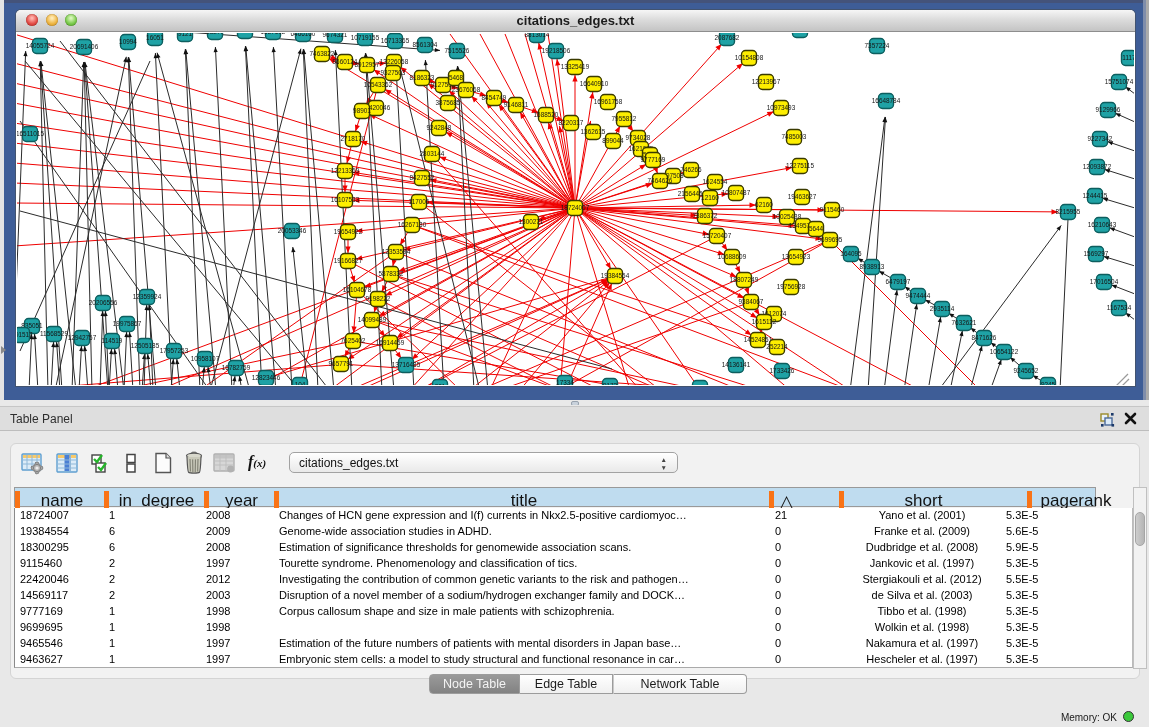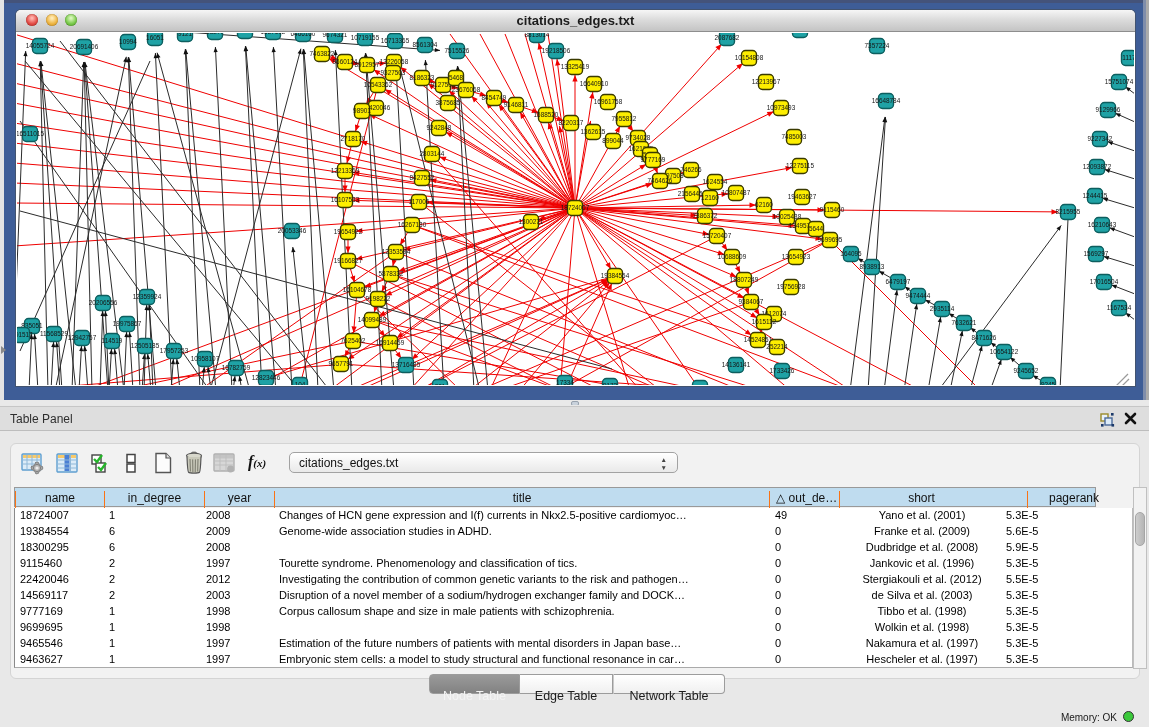--- a/index.html
+++ b/index.html
@@ -20,38 +20,38 @@
 #graphwrap { position:absolute; left:1px; top:23px; width:1117px; height:352px; background:#fff; overflow:hidden; }
 #tablepanel { position:absolute; left:0; top:405px; width:1149px; height:322px; background:#e8e8e8; }
 #tpbar { position:absolute; left:0; top:1px; width:1149px; height:25px; background:#dedede; border-top:1px solid #c6c6c6; border-bottom:1px solid #bdbdbd; }
 #tpbar .cap { position:absolute; left:10px; top:5px; font-size:12px; color:#2e2e2e; }
 #panelbox { position:absolute; left:10px; top:38px; width:1130px; height:236px; background:#f2f2f2; border:1px solid #d4d4d4; border-radius:6px; }
 .tbicon { position:absolute; top:46px; }
 #combo { position:absolute; left:289px; top:47px; width:389px; height:21px; background:linear-gradient(#ffffff,#e9e9e9); border:1px solid #a2a2a2; border-radius:5px; }
 #combo .txt { position:absolute; left:9px; top:3px; font-size:12px; color:#111; }
 #combo .arr { position:absolute; right:10px; top:2.5px; font-size:6.5px; color:#444; line-height:8px; letter-spacing:0; }
 #tablehead { position:absolute; left:14px; top:82px; width:1082px; height:20px; background:#bfdcef; border:1px solid #999; }
-#tablehead span { position:absolute; top:3px; font-size:12px; color:#111; text-align:center; border-left:1px solid #f97316; height:20px; }
+#tablehead span { position:absolute; top:3px; font-size:17px; color:#111; text-align:center; border-left:5px solid #f97316; height:20px; }
 #tablebody { position:absolute; left:14px; top:103px; width:1119px; height:160px; border-bottom:1px solid #aaa; background:#fff; border-left:1px solid #8a8a8a; border-right:1px solid #bbb; overflow:hidden; }
 .trow { position:absolute; left:0; width:1082px; height:16px; font-size:11px; color:#000; }
 .trow span { position:absolute; top:1px; white-space:nowrap; overflow:hidden; }
 .c0 { left:5px; width:85px; }
 .c1 { left:94px; width:95px; }
 .c2 { left:191px; width:75px; }
 .c3 { left:264px; width:492px; }
 .c4 { left:760px; width:65px; }
 .c5 { left:825px; width:164px; text-align:center; }
 .c6 { left:991px; width:90px; }
 #vscroll { position:absolute; left:1133px; top:82px; width:14px; height:182px; background:#f2f2f2; border:1px solid #c0c0c0; }
 #vthumb { position:absolute; left:1px; top:24px; width:10px; height:34px; background:linear-gradient(90deg,#cdcdcd,#b5b5b5); border:1px solid #a5a5a5; border-radius:5px; }
 #tabs { position:absolute; left:429px; top:269px; height:20px; }
-.seg { position:absolute; top:0; height:20px; font-size:12.5px; text-align:center; padding-top:14px; border:1px solid #9c9c9c; }
+.seg { position:absolute; top:0; height:20px; font-size:12.5px; text-align:center; padding-top:2px; border:1px solid #9c9c9c; }
 #seg1 { left:0; width:91px; background:linear-gradient(#9a9a9a,#828282); color:#f4f4f4; border-radius:4px 0 0 4px; }
 #seg2 { left:91px; width:93px; background:linear-gradient(#ffffff,#f0f0f0); color:#1c1c1c; border-left:none; }
-#seg3 { left:184px; width:112px; background:linear-gradient(#ffffff,#f0f0f0); color:#1c1c1c; border-left:1px solid #c9c9c9; border-radius:0 4px 4px 0; }
+#seg3 { left:184px; width:134px; background:linear-gradient(#ffffff,#f0f0f0); color:#1c1c1c; border-left:1px solid #c9c9c9; border-radius:0 4px 4px 0; }
 #memory { position:absolute; right:32px; top:307px; font-size:10px; color:#1a1a1a; }
 #memdot { position:absolute; right:15px; top:306px; width:11px; height:11px; border-radius:50%; background:#3bc93b; border:1px solid #333; }
 #splitknob { position:absolute; left:571px; top:401px; width:8px; height:5px; background:#c9d2dc; border-radius:2px; border:1px solid #98a2ae; }
 </style></head>
 <body>
 <div id="stage">
   <div id="leftstrip"></div>
   <div id="desktop"></div>
   <div id="rightstrip"></div>
     <div id="rightstrip2"></div>
@@ -871,48 +871,49 @@
       <span style="left:754px;width:70px;text-align:left;padding-left:6px;">△ out_de…</span>
       <span style="left:824px;width:164px;">short</span>
       <span style="left:1012px;width:93px;">pagerank</span>
     </div>
     <div id="tablebody">
         <div class="trow" style="top:0px;">
 <span class="c0">18724007</span>
           <span class="c1">1</span>
           <span class="c2">2008</span>
 <span class="c3">Changes of HCN gene expression and I(f) currents in Nkx2.5-positive cardiomyoc…</span>
-          <span class="c4">49</span>
+          <span class="c4">21</span>
           <span class="c5">Yano et al. (2001)</span>
 <span class="c6">5.3E-5</span>
         </div>
         <div class="trow" style="top:16px;">
 <span class="c0">19384554</span>
           <span class="c1">6</span>
           <span class="c2">2009</span>
 <span class="c3">Genome-wide association studies in ADHD.</span>
           <span class="c4">0</span>
           <span class="c5">Franke et al. (2009)</span>
 <span class="c6">5.6E-5</span>
         </div>
         <div class="trow" style="top:32px;">
 <span class="c0">18300295</span>
           <span class="c1">6</span>
           <span class="c2">2008</span>
+<span class="c3">Estimation of significance thresholds for genomewide association scans.</span>
           <span class="c4">0</span>
           <span class="c5">Dudbridge et al. (2008)</span>
 <span class="c6">5.9E-5</span>
         </div>
         <div class="trow" style="top:48px;">
 <span class="c0">9115460</span>
           <span class="c1">2</span>
           <span class="c2">1997</span>
 <span class="c3">Tourette syndrome. Phenomenology and classification of tics.</span>
           <span class="c4">0</span>
-          <span class="c5">Jankovic et al. (1996)</span>
+          <span class="c5">Jankovic et al. (1997)</span>
 <span class="c6">5.3E-5</span>
         </div>
         <div class="trow" style="top:64px;">
 <span class="c0">22420046</span>
           <span class="c1">2</span>
           <span class="c2">2012</span>
 <span class="c3">Investigating the contribution of common genetic variants to the risk and pathogen…</span>
           <span class="c4">0</span>
           <span class="c5">Stergiakouli et al. (2012)</span>
 <span class="c6">5.5E-5</span>

